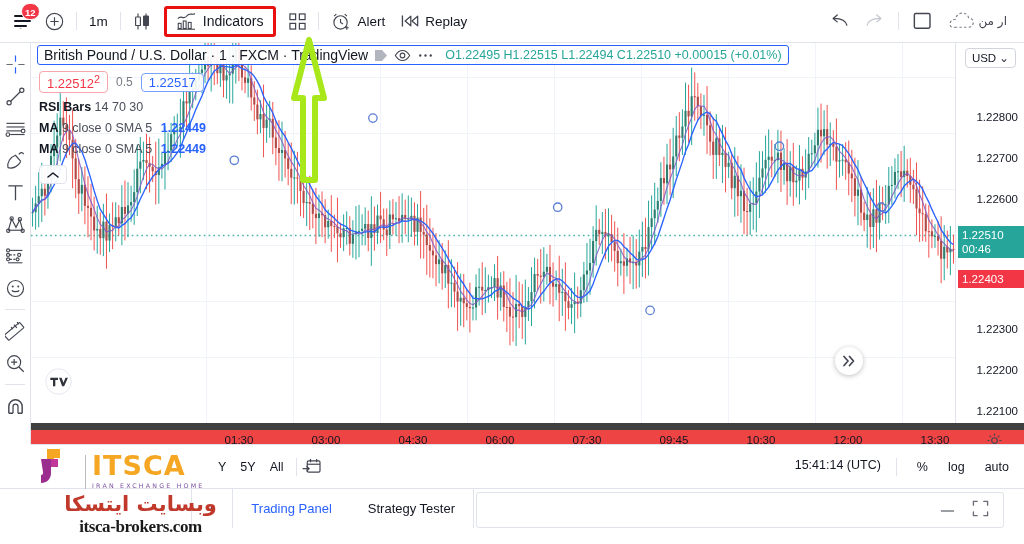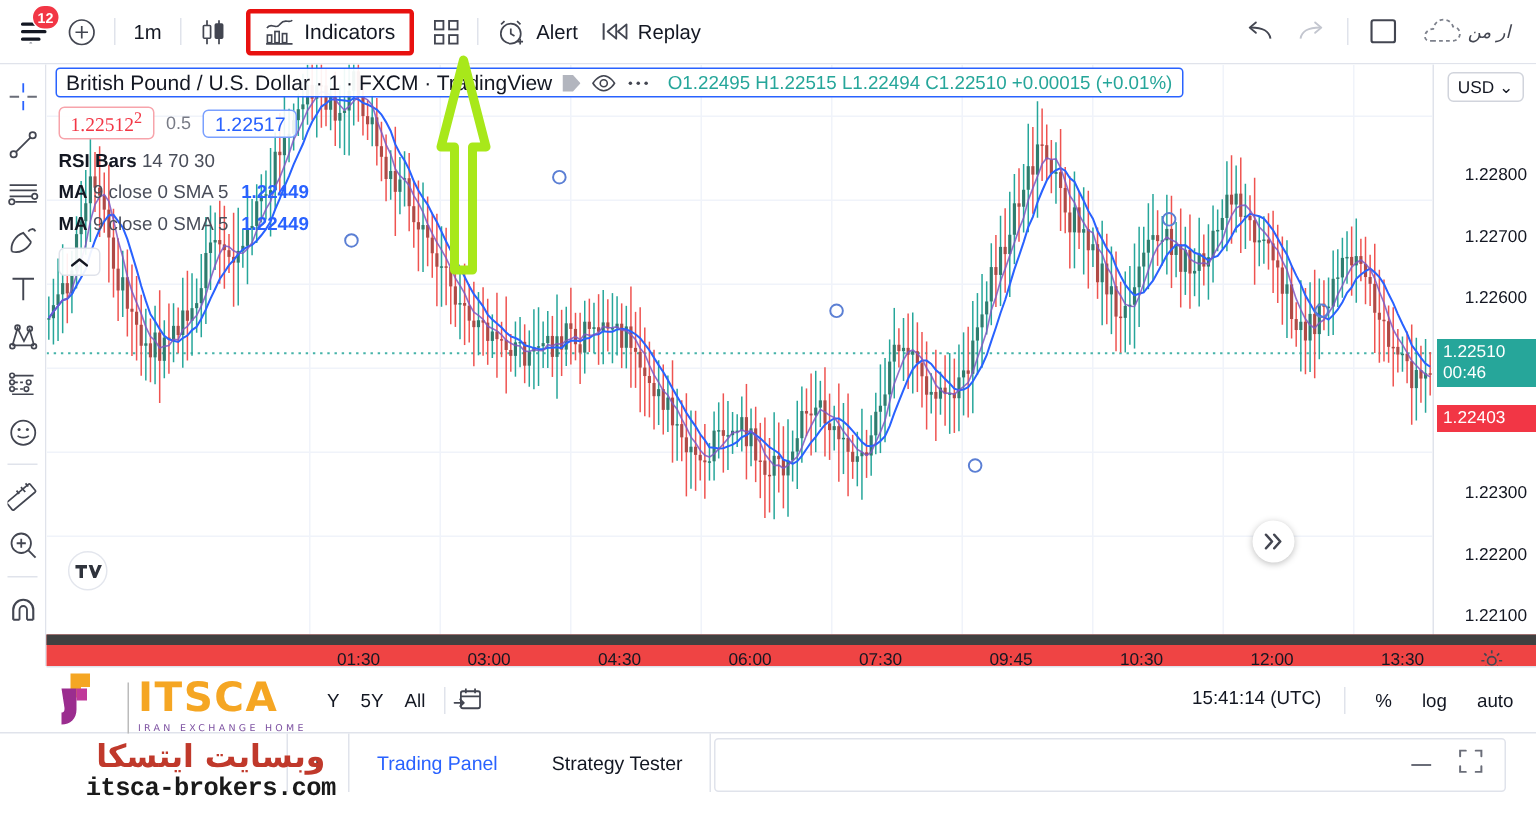--- a/index.html
+++ b/index.html
@@ -85,21 +85,21 @@
   .ta-tick { position: absolute; top: 4px; font-size: 11.5px; color: #131722;
      transform: translateX(-50%); white-space: nowrap; }
 
   
   .legend { position: absolute; left: 6px; top: 2px; z-index: 6; }
   .legend-title-row { display: flex; align-items: center; gap: 7px;
      border: 1px solid #2962ff; border-radius: 3px; padding: 1px 6px; background: rgba(255,255,255,.93); width: fit-content;}
   .legend-title { font-size: 14px; color: #131722; }
   .ohlc { font-size: 12.5px; color: #26a69a; margin-left: 5px; white-space: nowrap; }
   .quote-row { display: flex; align-items: center; gap: 8px; margin-top: 6px; margin-left: 2px;}
-  .bid { border: 1px solid #f7a4ab; border-radius: 4px; padding: 1px 7px; color: #f23645; font-size: 13px; background: rgba(255,255,255,.9); font-family: Liberation Serif, serif;}
+  .bid { border: 1px solid #f7a4ab; border-radius: 4px; padding: 1px 7px; color: #f23645; font-size: 13px; background: rgba(255,255,255,.9);}
   .spread { color: #787b86; font-size: 12px; }
   .ask { border: 1px solid #7aa0ff; border-radius: 4px; padding: 1px 7px; color: #2962ff; font-size: 13px; background: rgba(255,255,255,.9);}
   .ind-row { font-size: 12.5px; color: #131722; margin-top: 7px; margin-left: 2px; white-space: nowrap;}
   .ind-name { font-weight: 600; }
   .ind-params { color: #4a4e5a; }
   .ind-val { color: #2962ff; font-weight: 600; margin-left: 5px;}
 
   .collapse-btn {
     position: absolute; left: 8px; top: 122px; z-index: 6;
     width: 28px; height: 19px; border: 1px solid #e0e3eb; border-radius: 4px;
@@ -141,21 +141,21 @@
 
   
   .watermark { position: absolute; left: 33px; top: 443px; z-index: 30; width: 215px; }
   .wm-top { display: flex; align-items: flex-end; gap: 6px; }
   .wm-itsca { font-family: "DejaVu Sans", sans-serif; font-weight: bold; font-size: 27px;
      color: #f5a623; letter-spacing: 1px; line-height: 1; }
   .wm-sub { font-family: "DejaVu Sans", sans-serif; font-size: 6.3px; color: #7b4fa0;
      letter-spacing: 2.2px; margin-top: 3px; }
   .wm-fa { font-family: "DejaVu Sans", sans-serif; direction: rtl; font-weight: bold;
      font-size: 21px; color: #c0392b; margin-top: 3px; text-align: center; }
-  .wm-url { font-family: Liberation Mono, monospace; font-weight: bold; font-size: 17px;
+  .wm-url { font-family: Liberation Serif, serif; font-weight: bold; font-size: 17px;
      color: #1a1a1a; letter-spacing: -.4px; text-align: center; margin-top: 1px;}
 
   .arrow-annot { position: absolute; left: 288px; top: 36px; z-index: 40; }
 </style>
 </head>
 <body>
 
 <div id="app">
 
   <div class="topbar">
@@ -252,21 +252,21 @@
           <path d="M2 12.5C3 7 7 4.6 16 4.6" fill="none" stroke="#c3c6cf" stroke-width="1.35"></path>
           <path d="M12.4 1l4.4 3.7-4.4 3.7" fill="none" stroke="#c3c6cf" stroke-width="1.35" stroke-linejoin="round" stroke-linecap="round"></path>
         </svg>
       </div>
       <div class="tb-sep"></div>
       <div class="tb-item">
         <svg width="19" height="18" viewBox="0 0 20 19">
           <rect x="1.4" y="1.6" width="16.5" height="15.5" rx="1.5" fill="none" stroke="#434651" stroke-width="1.5"></rect>
         </svg>
       </div>
-      <div class="tb-item" style="gap:3px;font-style:italic;">
+      <div class="tb-item" style="gap:3px;">
         <svg width="27" height="18" viewBox="0 0 28 18">
           <path d="M7 15.5h14c3 0 5.2-2.2 5.2-5 0-2.7-2.1-4.8-4.8-4.9C20.6 2.6 18 .8 15 .8c-3.7 0-6.8 2.8-7.2 6.4C4.5 7.4 2 9.6 2 12.4c0 1.8 1.4 3.1 3 3.1z" fill="none" stroke="#7d818c" stroke-width="1.25" stroke-dasharray="2.6 2.2"></path>
         </svg>
         <span class="arabic-badge">ار من</span>
       </div>
     </div>
   </div>
 
   <div class="leftbar">
     <div class="ltool">

